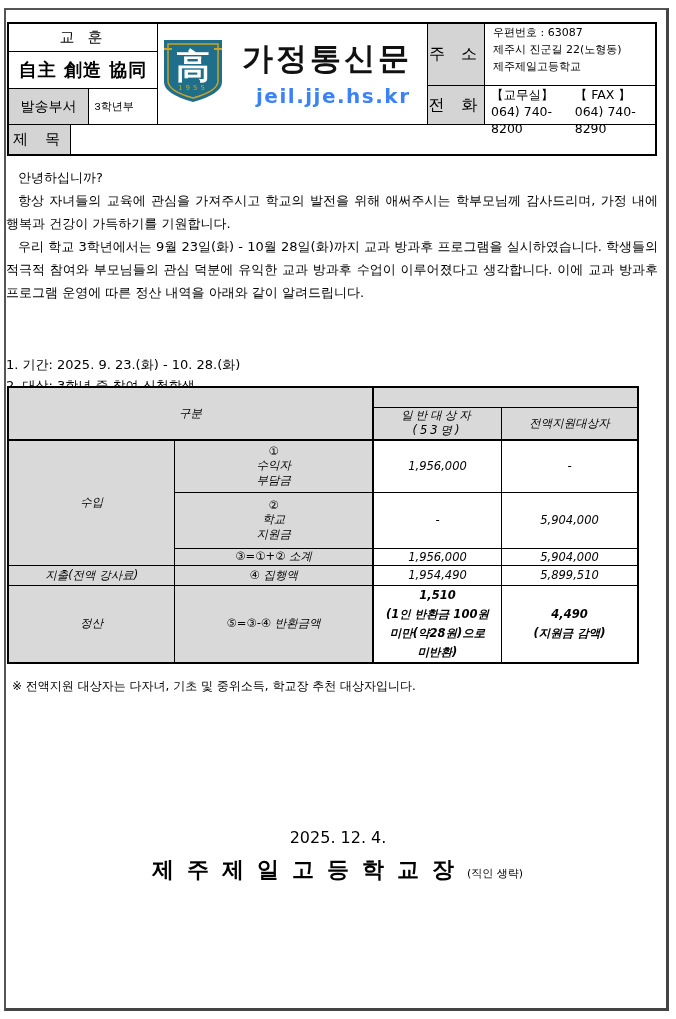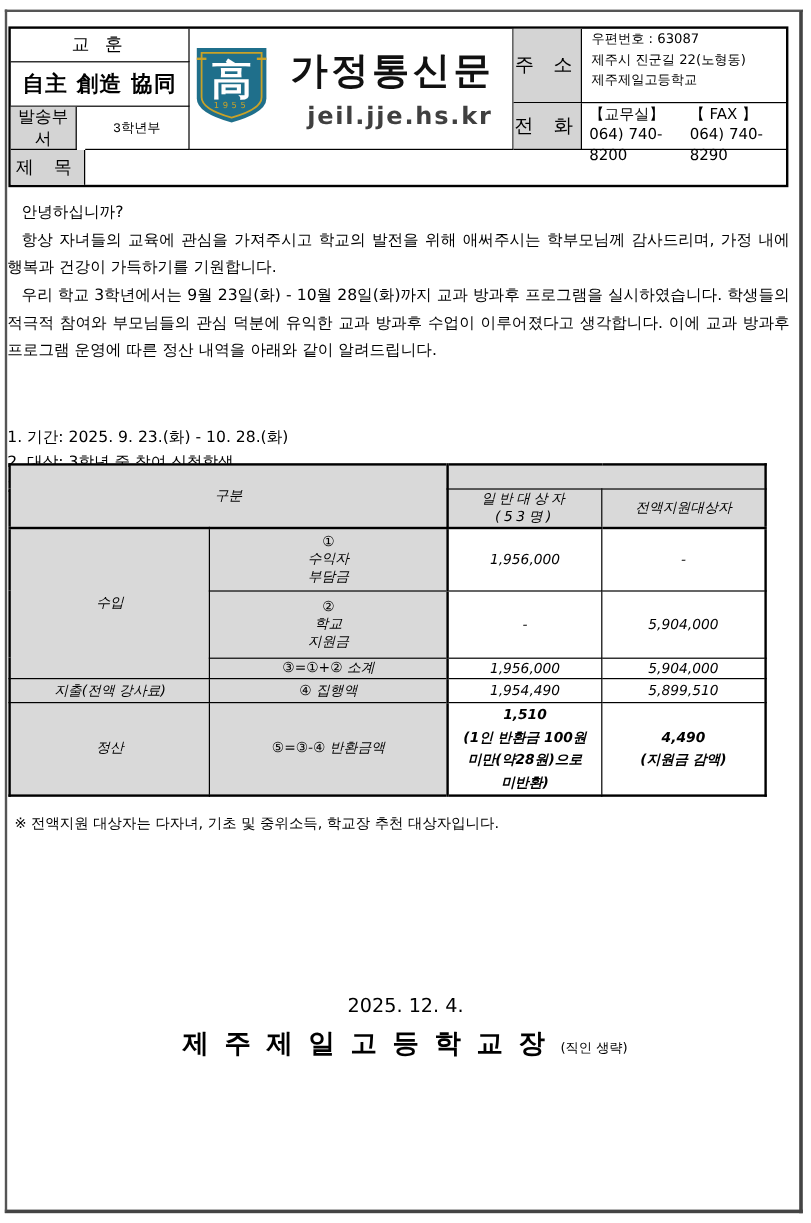--- a/index.html
+++ b/index.html
@@ -16,29 +16,29 @@
   
   .hdr { position: absolute; left: 7px; top: 22px; width: 650px; height: 134px;
          border: 2px solid #000; }
   .cell { position: absolute; display: flex; align-items: center; justify-content: center;
           text-align: center; border-right: 1px solid #000; border-bottom: 1px solid #000; }
   .gray { background: #d4d4d4; }
 
   .motto-label { left: 0; top: 0; width: 149px; height: 28px; font-size: 15px; letter-spacing: 4px; }
   .motto { left: 0; top: 28px; width: 149px; height: 37px; font-family: "DejaVu Serif", serif;
            font-weight: bold; font-size: 18px; letter-spacing: 1px; }
-  .dept-label { left: 0; top: 65px; width: 55px; height: 36px; font-size: 14px; }
+  .dept-label { left: 0; top: 65px; width: 80px; height: 36px; font-size: 14px; }
   .dept { left: 62px; top: 65px; width: 87px; height: 36px; font-size: 11px; font-family: Liberation Mono, monospace; }
 
   .brand { left: 149px; top: 0; width: 270px; height: 101px; }
   .logo { position: absolute; left: 4px; top: 14px; width: 62px; height: 66px; }
   .brand-title { position: absolute; left: 84px; top: 14px; font-size: 31px; font-weight: bold;
                  letter-spacing: 3px; color: #111; }
   .brand-url { position: absolute; left: 98px; top: 60px; font-size: 20px; font-weight: bold;
-               color: #404040; letter-spacing: 1.5px; }
+               color: #3b82f6; letter-spacing: 1.5px; }
 
   .addr-label { left: 419px; top: 0; width: 57px; height: 62px; font-size: 16px; letter-spacing: 6px; font-family: Liberation Serif, serif; }
   .addr { left: 476px; top: 0; width: 170px; height: 62px; font-size: 11px; line-height: 17px;
           justify-content: flex-start; text-align: left; padding-left: 8px; border-right: none; flex-direction: column; align-items: flex-start; }
   .tel-label { left: 419px; top: 62px; width: 57px; height: 39px; font-size: 16px; letter-spacing: 6px; }
   .tel { left: 476px; top: 62px; width: 170px; height: 39px; font-size: 12.5px; line-height: 17px;
          text-align: left; padding-left: 6px; border-right: none; flex-direction: row; align-items: flex-start; }
 
   .subj-label { left: 0; top: 101px; width: 62px; height: 29px; font-size: 15px; letter-spacing: 6px; border-bottom: none; }
   .subj { left: 62px; top: 101px; width: 584px; height: 29px; font-size: 17.5px; font-weight: bold;

